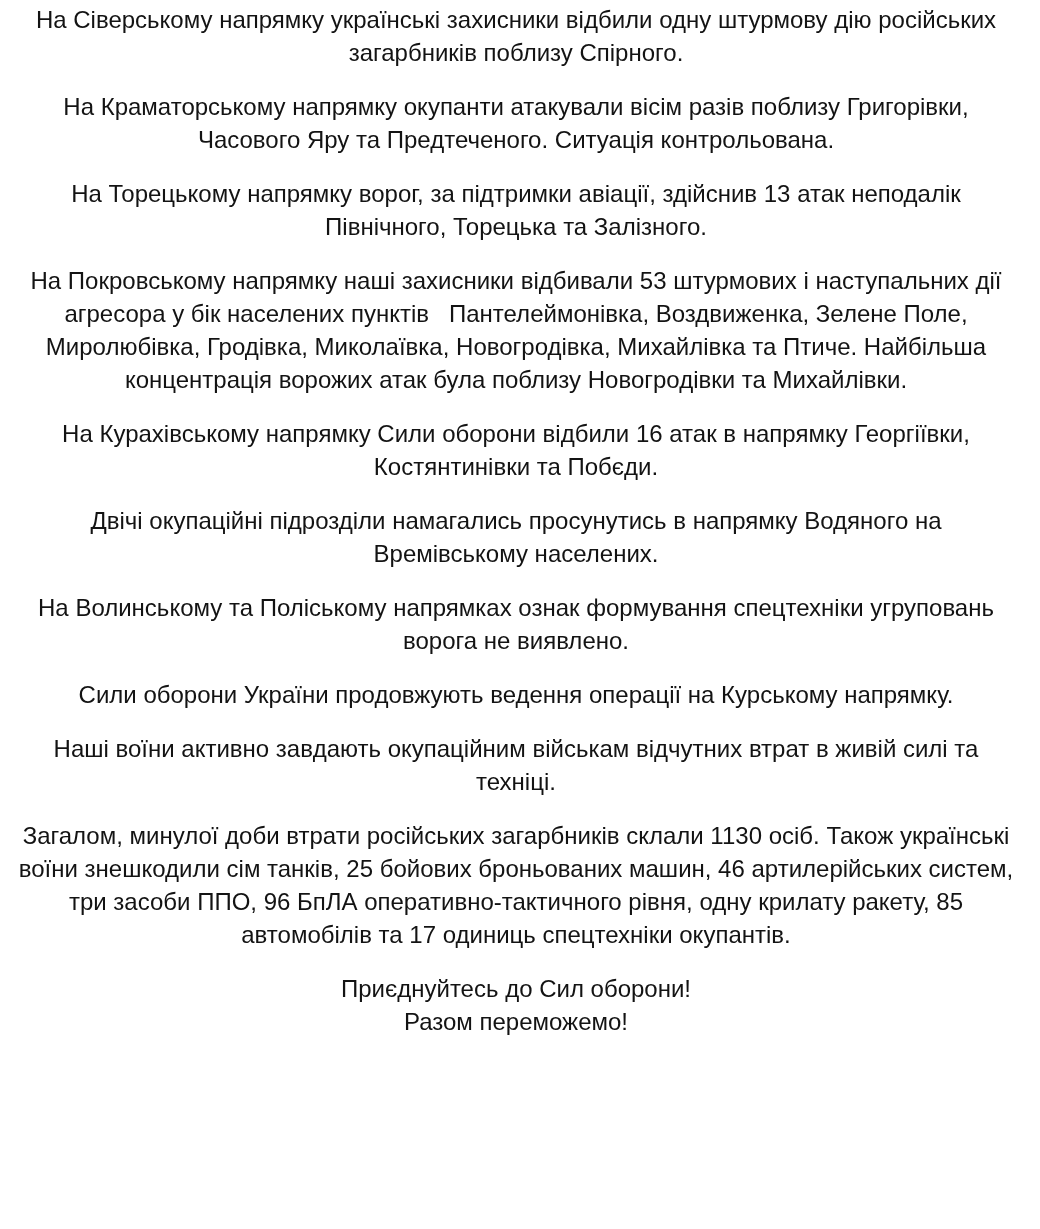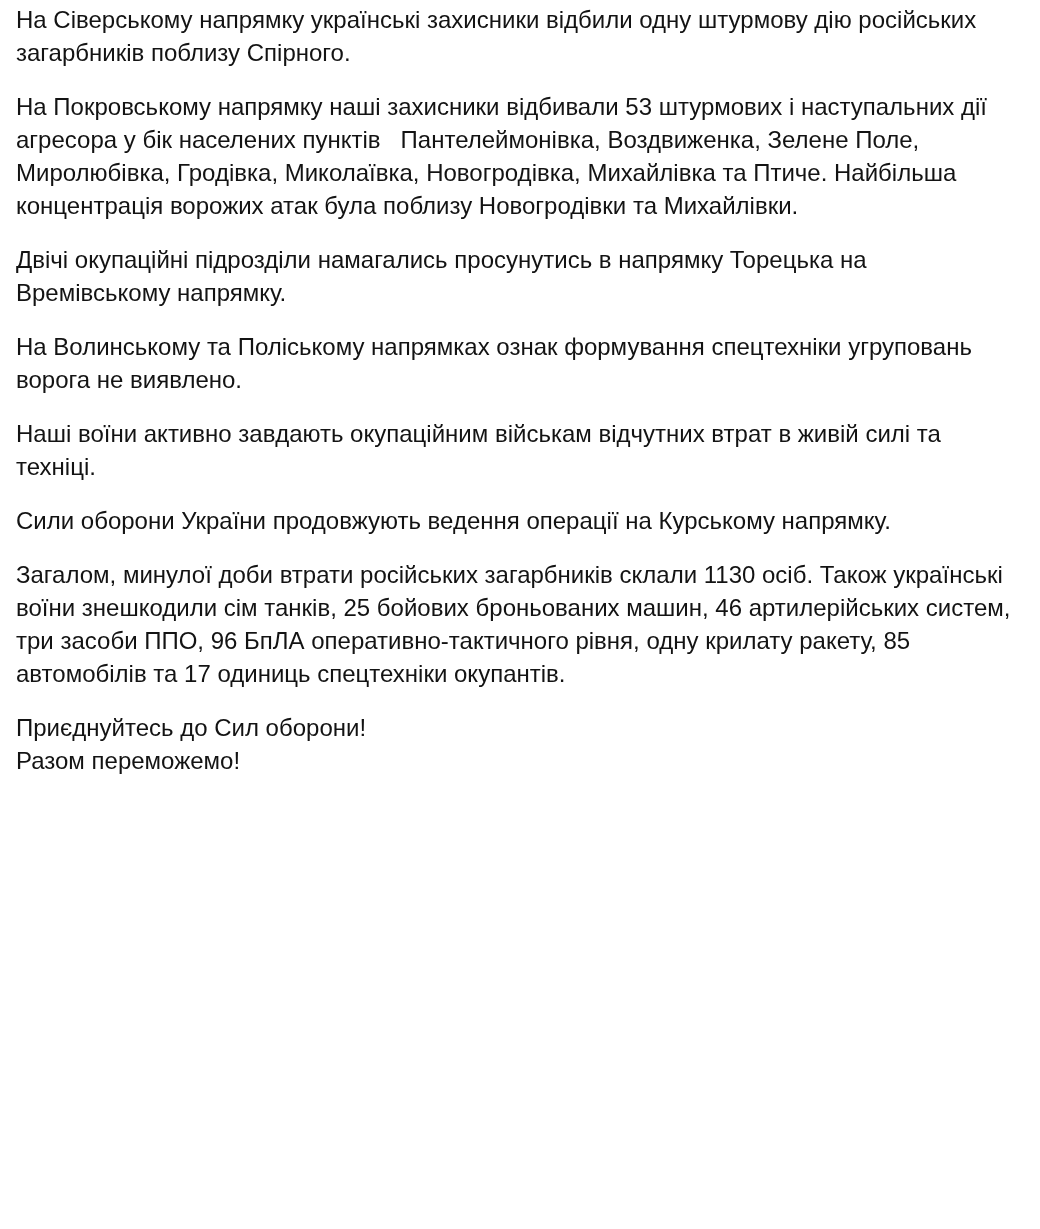--- a/index.html
+++ b/index.html
@@ -10,39 +10,43 @@
   body {
     font-family: "Liberation Sans", "DejaVu Sans", sans-serif;
     color: #131313;
     -webkit-font-smoothing: antialiased;
   }
   .report-body {
     width: 1040px;
     min-height: 1229px;
     padding: 3px 24px 8px 16px;
     background: #ffffff;
+    text-align: center;
   }
   .report-body p {
     font-size: 24px;
     line-height: 33px;
     font-weight: 400;
     letter-spacing: 0;
     color: #131313;
     margin: 0 0 21px 0;
     white-space: pre-wrap;      
     overflow-wrap: break-word;
   }
   .report-body p:last-child { margin-bottom: 6px; }
 </style>
 </head>
 <body>
 
 <main class="report-body">
   <p>На Сіверському напрямку українські захисники відбили одну штурмову дію російських загарбників поблизу Спірного.</p>
+  <p>На Краматорському напрямку окупанти атакували вісім разів поблизу Григорівки, Часового Яру та Предтеченого. Ситуація контрольована.</p>
+  <p>На Торецькому напрямку ворог, за підтримки авіації, здійснив 13 атак неподалік Північного, Торецька та Залізного.</p>
   <p>На Покровському напрямку наші захисники відбивали 53 штурмових і наступальних дії агресора у бік населених пунктів   Пантелеймонівка, Воздвиженка, Зелене Поле, Миролюбівка, Гродівка, Миколаївка, Новогродівка, Михайлівка та Птиче. Найбільша концентрація ворожих атак була поблизу Новогродівки та Михайлівки.</p>
-  <p>Двічі окупаційні підрозділи намагались просунутись в напрямку Торецька на Времівському напрямку.</p>
+  <p>На Курахівському напрямку Сили оборони відбили 16 атак в напрямку Георгіївки, Костянтинівки та Побєди.</p>
+  <p>Двічі окупаційні підрозділи намагались просунутись в напрямку Водяного на Времівському населених.</p>
   <p>На Волинському та Поліському напрямках ознак формування спецтехніки угруповань ворога не виявлено.</p>
+  <p>Сили оборони України продовжують ведення операції на Курському напрямку.</p>
   <p>Наші воїни активно завдають окупаційним військам відчутних втрат в живій силі та техніці.</p>
-  <p>Сили оборони України продовжують ведення операції на Курському напрямку.</p>
   <p>Загалом, минулої доби втрати російських загарбників склали 1130 осіб. Також українські воїни знешкодили сім танків, 25 бойових броньованих машин, 46 артилерійських систем, три засоби ППО, 96 БпЛА оперативно-тактичного рівня, одну крилату ракету, 85 автомобілів та 17 одиниць спецтехніки окупантів.</p>
   <p>Приєднуйтесь до Сил оборони!
 Разом переможемо!</p>
 </main>
 
 </body></html>

